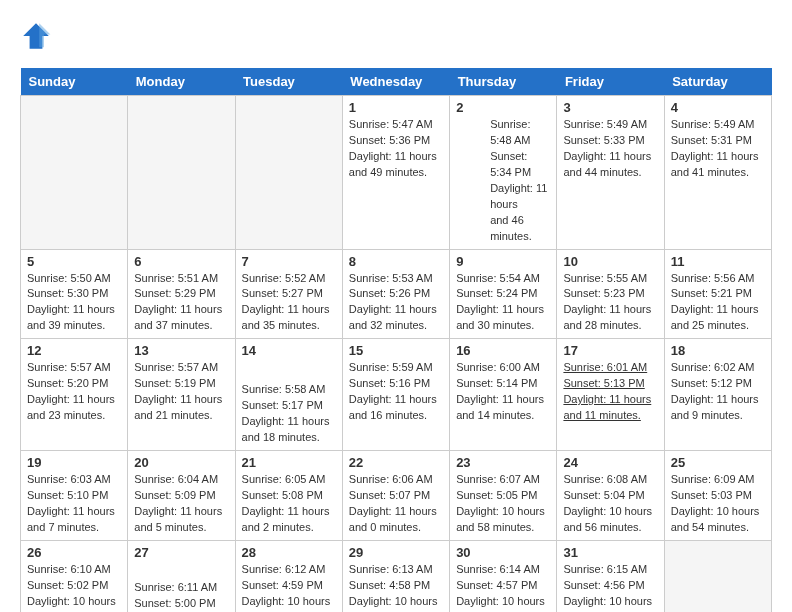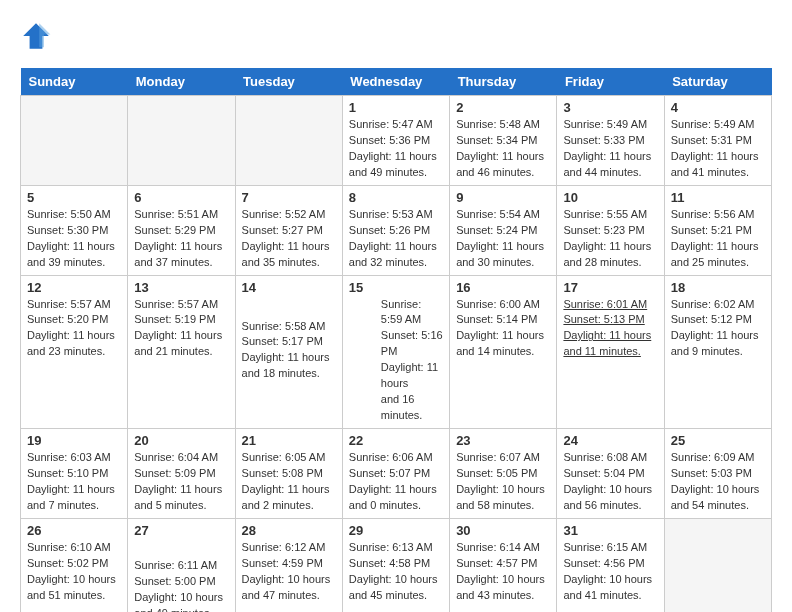--- a/index.html
+++ b/index.html
@@ -123,21 +123,21 @@
         <td class="empty"></td>
         <td>
           <div class="day-num">1</div>
           <div class="day-info" style="white-space: pre-line;">Sunrise: 5:47 AM
 Sunset: 5:36 PM
 Daylight: 11 hours
 and 49 minutes.</div>
         </td>
         <td>
           <div class="day-num">2</div>
-          <div class="day-info" style="white-space: pre-line;">Sunrise: 5:48 AM
+          <div class="day-info" style="white-space: pre-line; margin-left: 34px;">Sunrise: 5:48 AM
 Sunset: 5:34 PM
 Daylight: 11 hours
 and 46 minutes.</div>
         </td>
         <td>
           <div class="day-num">3</div>
           <div class="day-info" style="white-space: pre-line;">Sunrise: 5:49 AM
 Sunset: 5:33 PM
 Daylight: 11 hours
 and 44 minutes.</div>
@@ -218,21 +218,21 @@
         </td>
         <td>
           <div class="day-num">14</div>
           <div class="day-info" style="white-space: pre-line; margin-top: 24px;">Sunrise: 5:58 AM
 Sunset: 5:17 PM
 Daylight: 11 hours
 and 18 minutes.</div>
         </td>
         <td>
           <div class="day-num">15</div>
-          <div class="day-info" style="white-space: pre-line; margin-left: 32px;">Sunrise: 5:59 AM
+          <div class="day-info" style="white-space: pre-line;">Sunrise: 5:59 AM
 Sunset: 5:16 PM
 Daylight: 11 hours
 and 16 minutes.</div>
         </td>
         <td>
           <div class="day-num">16</div>
           <div class="day-info" style="white-space: pre-line;">Sunrise: 6:00 AM
 Sunset: 5:14 PM
 Daylight: 11 hours
 and 14 minutes.</div>

